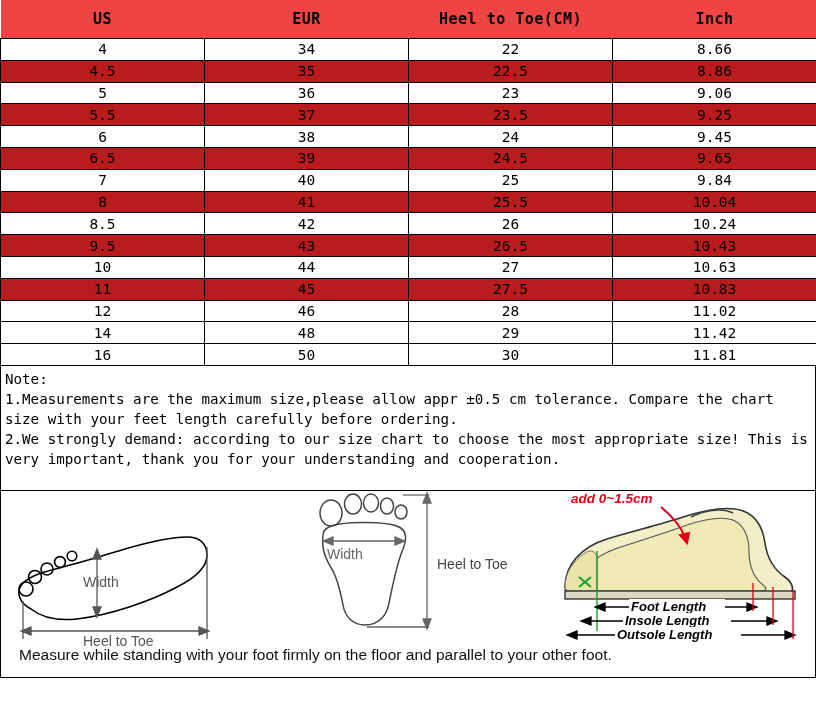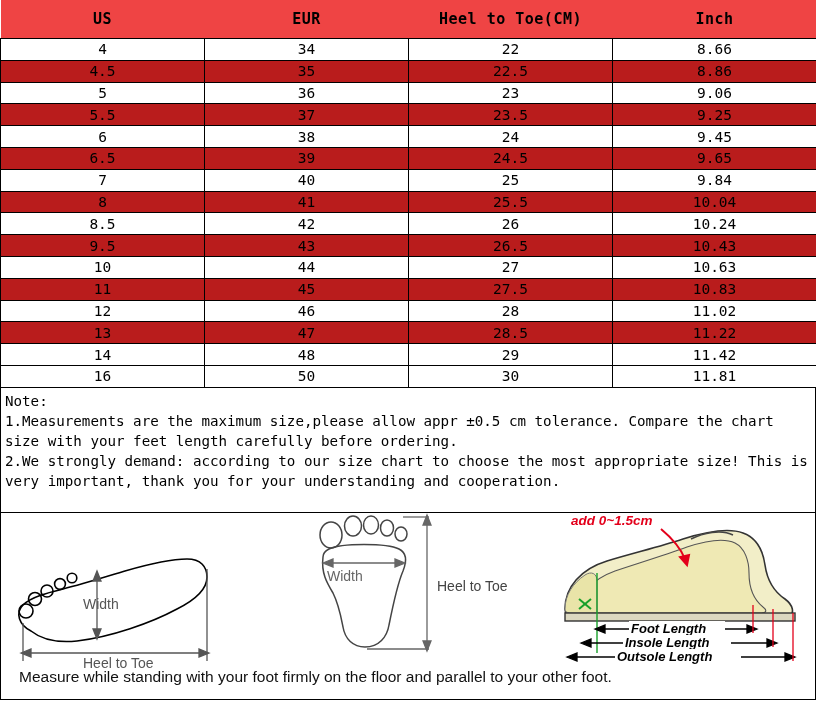--- a/index.html
+++ b/index.html
@@ -192,26 +192,20 @@
         <td>45</td>
         <td>27.5</td>
         <td>10.83</td>
       </tr>
       <tr class="row-even">
         <td>12</td>
         <td>46</td>
         <td>28</td>
         <td>11.02</td>
       </tr>
-      <tr class="row-odd">
-        <td>13</td>
-        <td>47</td>
-        <td>28.5</td>
-        <td>11.22</td>
-      </tr>
       <tr class="row-even">
         <td>14</td>
         <td>48</td>
         <td>29</td>
         <td>11.42</td>
       </tr>
       <tr class="row-even">
         <td>16</td>
         <td>50</td>
         <td>30</td>

